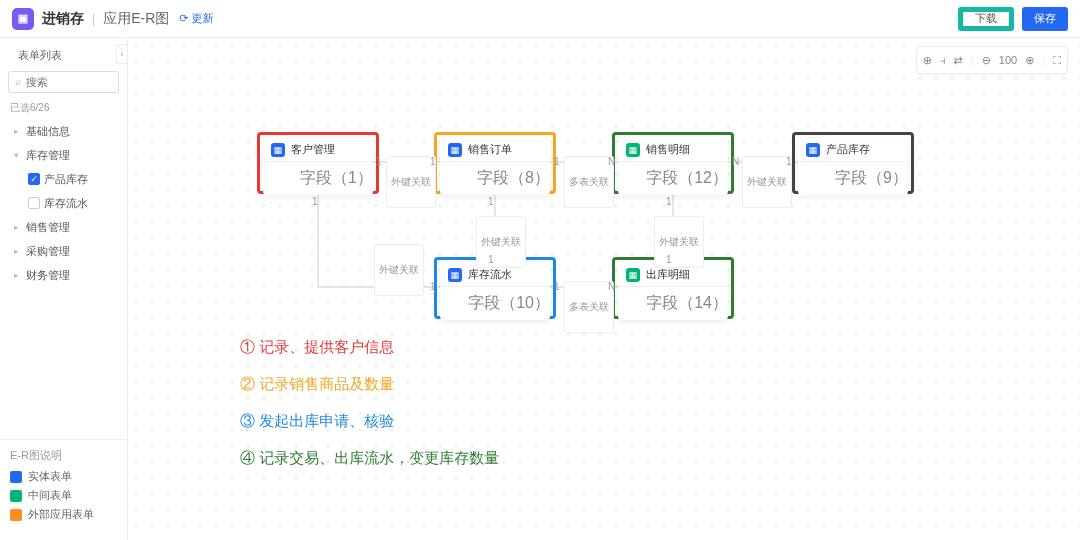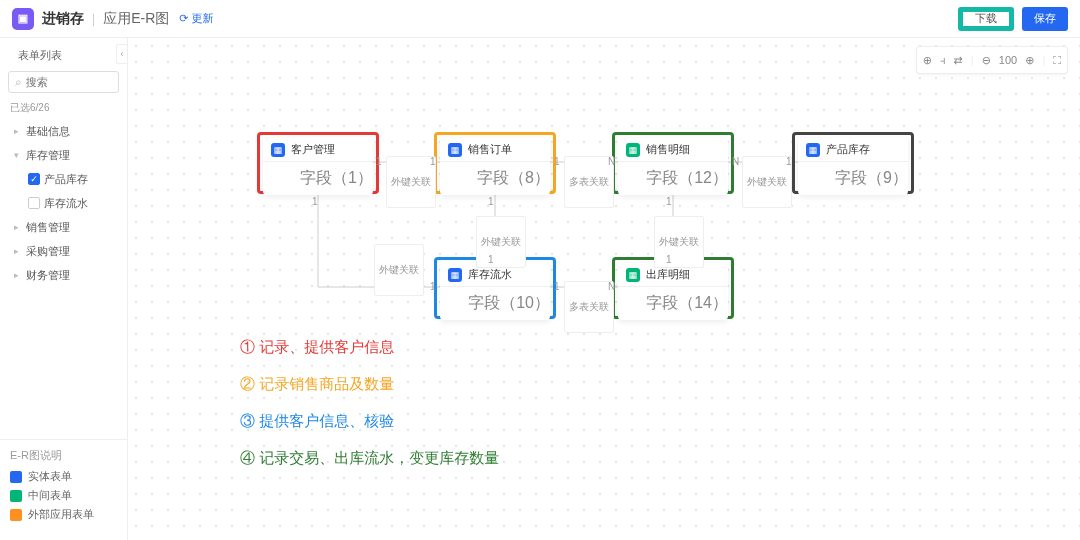--- a/index.html
+++ b/index.html
@@ -212,17 +212,17 @@
         <div class="conn-lbl" style="left: 526px; top: 178px;">外键关联</div>
         <div class="card-lbl" style="left: 538px; top: 158px;">1</div>
         <div class="card-lbl" style="left: 538px; top: 216px;">1</div>
         <div class="conn-lbl" style="left: 246px; top: 206px;">外键关联</div>
         <div class="card-lbl" style="left: 184px; top: 158px;">1</div>
         <div class="card-lbl" style="left: 302px; top: 243px;">1</div>
       </div>
     <div class="notes" id="notes">
         <div class="note" style="color: rgb(229, 57, 53);">① 记录、提供客户信息</div>
         <div class="note" style="color: rgb(245, 166, 35);">② 记录销售商品及数量</div>
-        <div class="note" style="color: rgb(30, 136, 229);">③ 提供客户信息、核验</div>
+        <div class="note" style="color: rgb(30, 136, 229);">③ 发起出库申请、核验</div>
         <div class="note" style="color: rgb(46, 125, 50);">④ 记录交易、出库流水，变更库存数量</div>
       </div>
   </div>
 </div>
 
 </body></html>

